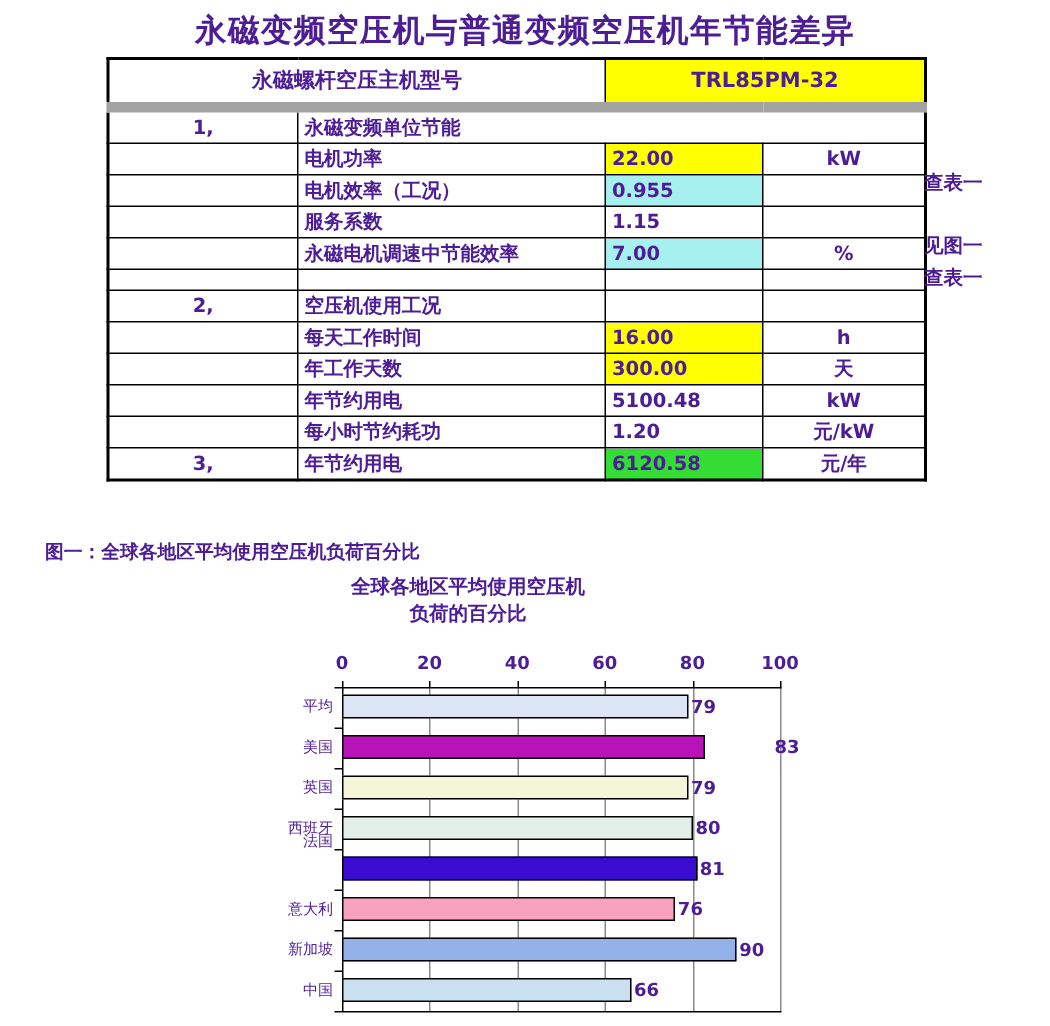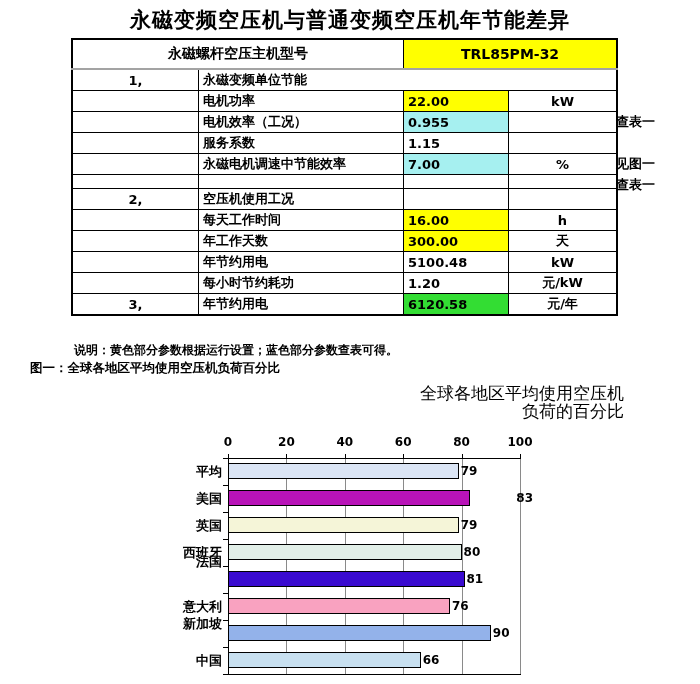--- a/index.html
+++ b/index.html
@@ -1,59 +1,59 @@
 <!DOCTYPE html>
 <html><head>
 <meta charset="utf-8">
 <style>
   html,body{margin:0;padding:0;background:#fff;}
   .page{position:relative;width:700px;height:684px;background:#fff;overflow:hidden;
-        font-family:"DejaVu Sans",sans-serif;color:#000000;}
+        font-family:"DejaVu Sans",sans-serif;color:#4c1d95;}
   .main-title{position:absolute;top:6px;left:0;width:700px;text-align:center;
         font-size:21px;font-weight:bold;letter-spacing:1px;}
   
   table.calc{position:absolute;left:71px;top:38px;border-collapse:collapse;
         table-layout:fixed;border:2px solid #000;font-size:13px;font-weight:bold;}
   table.calc td{border:1px solid #000;height:20px;padding:0 4px;overflow:hidden;
         white-space:nowrap;}
-  table.calc tr.hdr td{height:28px;border-bottom:2px solid #a3a3a3;font-size:14px;}
+  table.calc tr.hdr td{height:28px;border-bottom:7px solid #a3a3a3;font-size:14px;}
   table.calc tr.spacer td{height:13px;}
   td.c-no{width:117px;text-align:center;}
   td.c-label{width:196px;text-align:left;padding-left:6px;}
   td.c-value{width:96px;text-align:left;}
   td.c-unit{width:99px;text-align:center;}
   td.hdr-label{text-align:center;}
   td.hdr-value{text-align:center;}
   .bg-yellow{background:#ffff00;}
   .bg-cyan{background:#a6f0f0;}
   .bg-green{background:#33dd33;}
   .note-tag{position:absolute;left:616px;font-size:13px;font-weight:bold;
         transform:translateY(-50%);white-space:nowrap;}
   .remark{position:absolute;left:74px;top:342px;font-size:12px;font-weight:bold;}
   .fig-caption{position:absolute;left:0;top:360px;width:700px;text-align:left;
         font-size:12.5px;font-weight:bold;padding-left:30px;}
-  .chart-title{position:absolute;left:0;width:624px;text-align:right;
-        font-size:17px;font-weight:normal;}
+  .chart-title{position:absolute;left:0;width:624px;text-align:center;
+        font-size:13px;font-weight:bold;}
   .chart-title.l1{top:382px;}
   .chart-title.l2{top:400px;}
   
   .chart{position:absolute;left:228px;top:458px;width:292px;height:216px;}
   .gridline{position:absolute;top:0;bottom:0;width:1px;background:#8a8a8a;}
   .gridline.zero{background:#000;}
   .axis-top,.axis-bottom{position:absolute;left:0;width:293px;height:1px;background:#000;}
   .axis-top{top:0;}
   .axis-bottom{bottom:-1px;}
   .tickmark{position:absolute;top:-4px;width:1px;height:5px;background:#000;}
   .tick-label{position:absolute;top:-23px;width:34px;margin-left:-17px;text-align:center;
         font-size:12px;font-weight:bold;}
   .band-tick{position:absolute;left:-5px;width:5px;height:1px;background:#000;}
   .bar{position:absolute;left:0;height:16px;border:1px solid #000;box-sizing:border-box;}
   .bar-value{position:absolute;height:16px;line-height:16px;font-size:12px;font-weight:bold;}
   .cat-label{position:absolute;left:-76px;width:70px;height:16px;line-height:17px;
-        text-align:right;font-size:13px;font-weight:bold;}
+        text-align:right;font-size:10px;font-weight:normal;}
 </style>
 </head>
 <body>
 
 <div class="page" id="page">
 
   <div class="main-title">永磁变频空压机与普通变频空压机年节能差异</div>
 
   <table class="calc">
     <tbody id="tbody">
@@ -133,21 +133,20 @@
         </tr>
       </tbody>
   </table>
 
   <div id="notes-layer">
       <div class="note-tag" style="top: 122px;">查表一</div>
       <div class="note-tag" style="top: 164px;">见图一</div>
       <div class="note-tag" style="top: 185px;">查表一</div>
     </div>
 
-  <div class="remark">说明：黄色部分参数根据运行设置；蓝色部分参数查表可得。</div>
 
   <div class="fig-caption">图一：全球各地区平均使用空压机负荷百分比</div>
 
   <div class="chart-title l1">全球各地区平均使用空压机</div>
   <div class="chart-title l2">负荷的百分比</div>
 
   <div class="chart" id="chart">
     <div class="axis-top"></div>
     <div class="axis-bottom"></div>
   <div class="gridline zero" style="left: 0px;"></div>
@@ -188,21 +187,21 @@
       <div class="bar" style="top: 113px; width: 236.52px; background: rgb(58, 11, 208);"></div>
       <div class="bar-value" style="top: 113px; left: 238.52px;">81</div>
       <div class="cat-label" style="top: 95px;">法国</div>
       <div class="band-tick" style="top: 135px;"></div>
       <div class="bar" style="top: 140px; width: 221.92px; background: rgb(249, 162, 192);"></div>
       <div class="bar-value" style="top: 140px; left: 223.92px;">76</div>
       <div class="cat-label" style="top: 140px;">意大利</div>
       <div class="band-tick" style="top: 162px;"></div>
       <div class="bar" style="top: 167px; width: 262.8px; background: rgb(147, 178, 234);"></div>
       <div class="bar-value" style="top: 167px; left: 264.8px;">90</div>
-      <div class="cat-label" style="top: 157px; text-align: right;">新加坡</div>
+      <div class="cat-label" style="top: 167px; text-align: right;">新加坡</div>
       <div class="band-tick" style="top: 189px;"></div>
       <div class="bar" style="top: 194px; width: 192.72px; background: rgb(200, 224, 240);"></div>
       <div class="bar-value" style="top: 194px; left: 194.72px;">66</div>
       <div class="cat-label" style="top: 194px;">中国</div>
       <div class="band-tick" style="top: 216px;"></div>
     </div>
 
 </div>
 
 </body></html>

